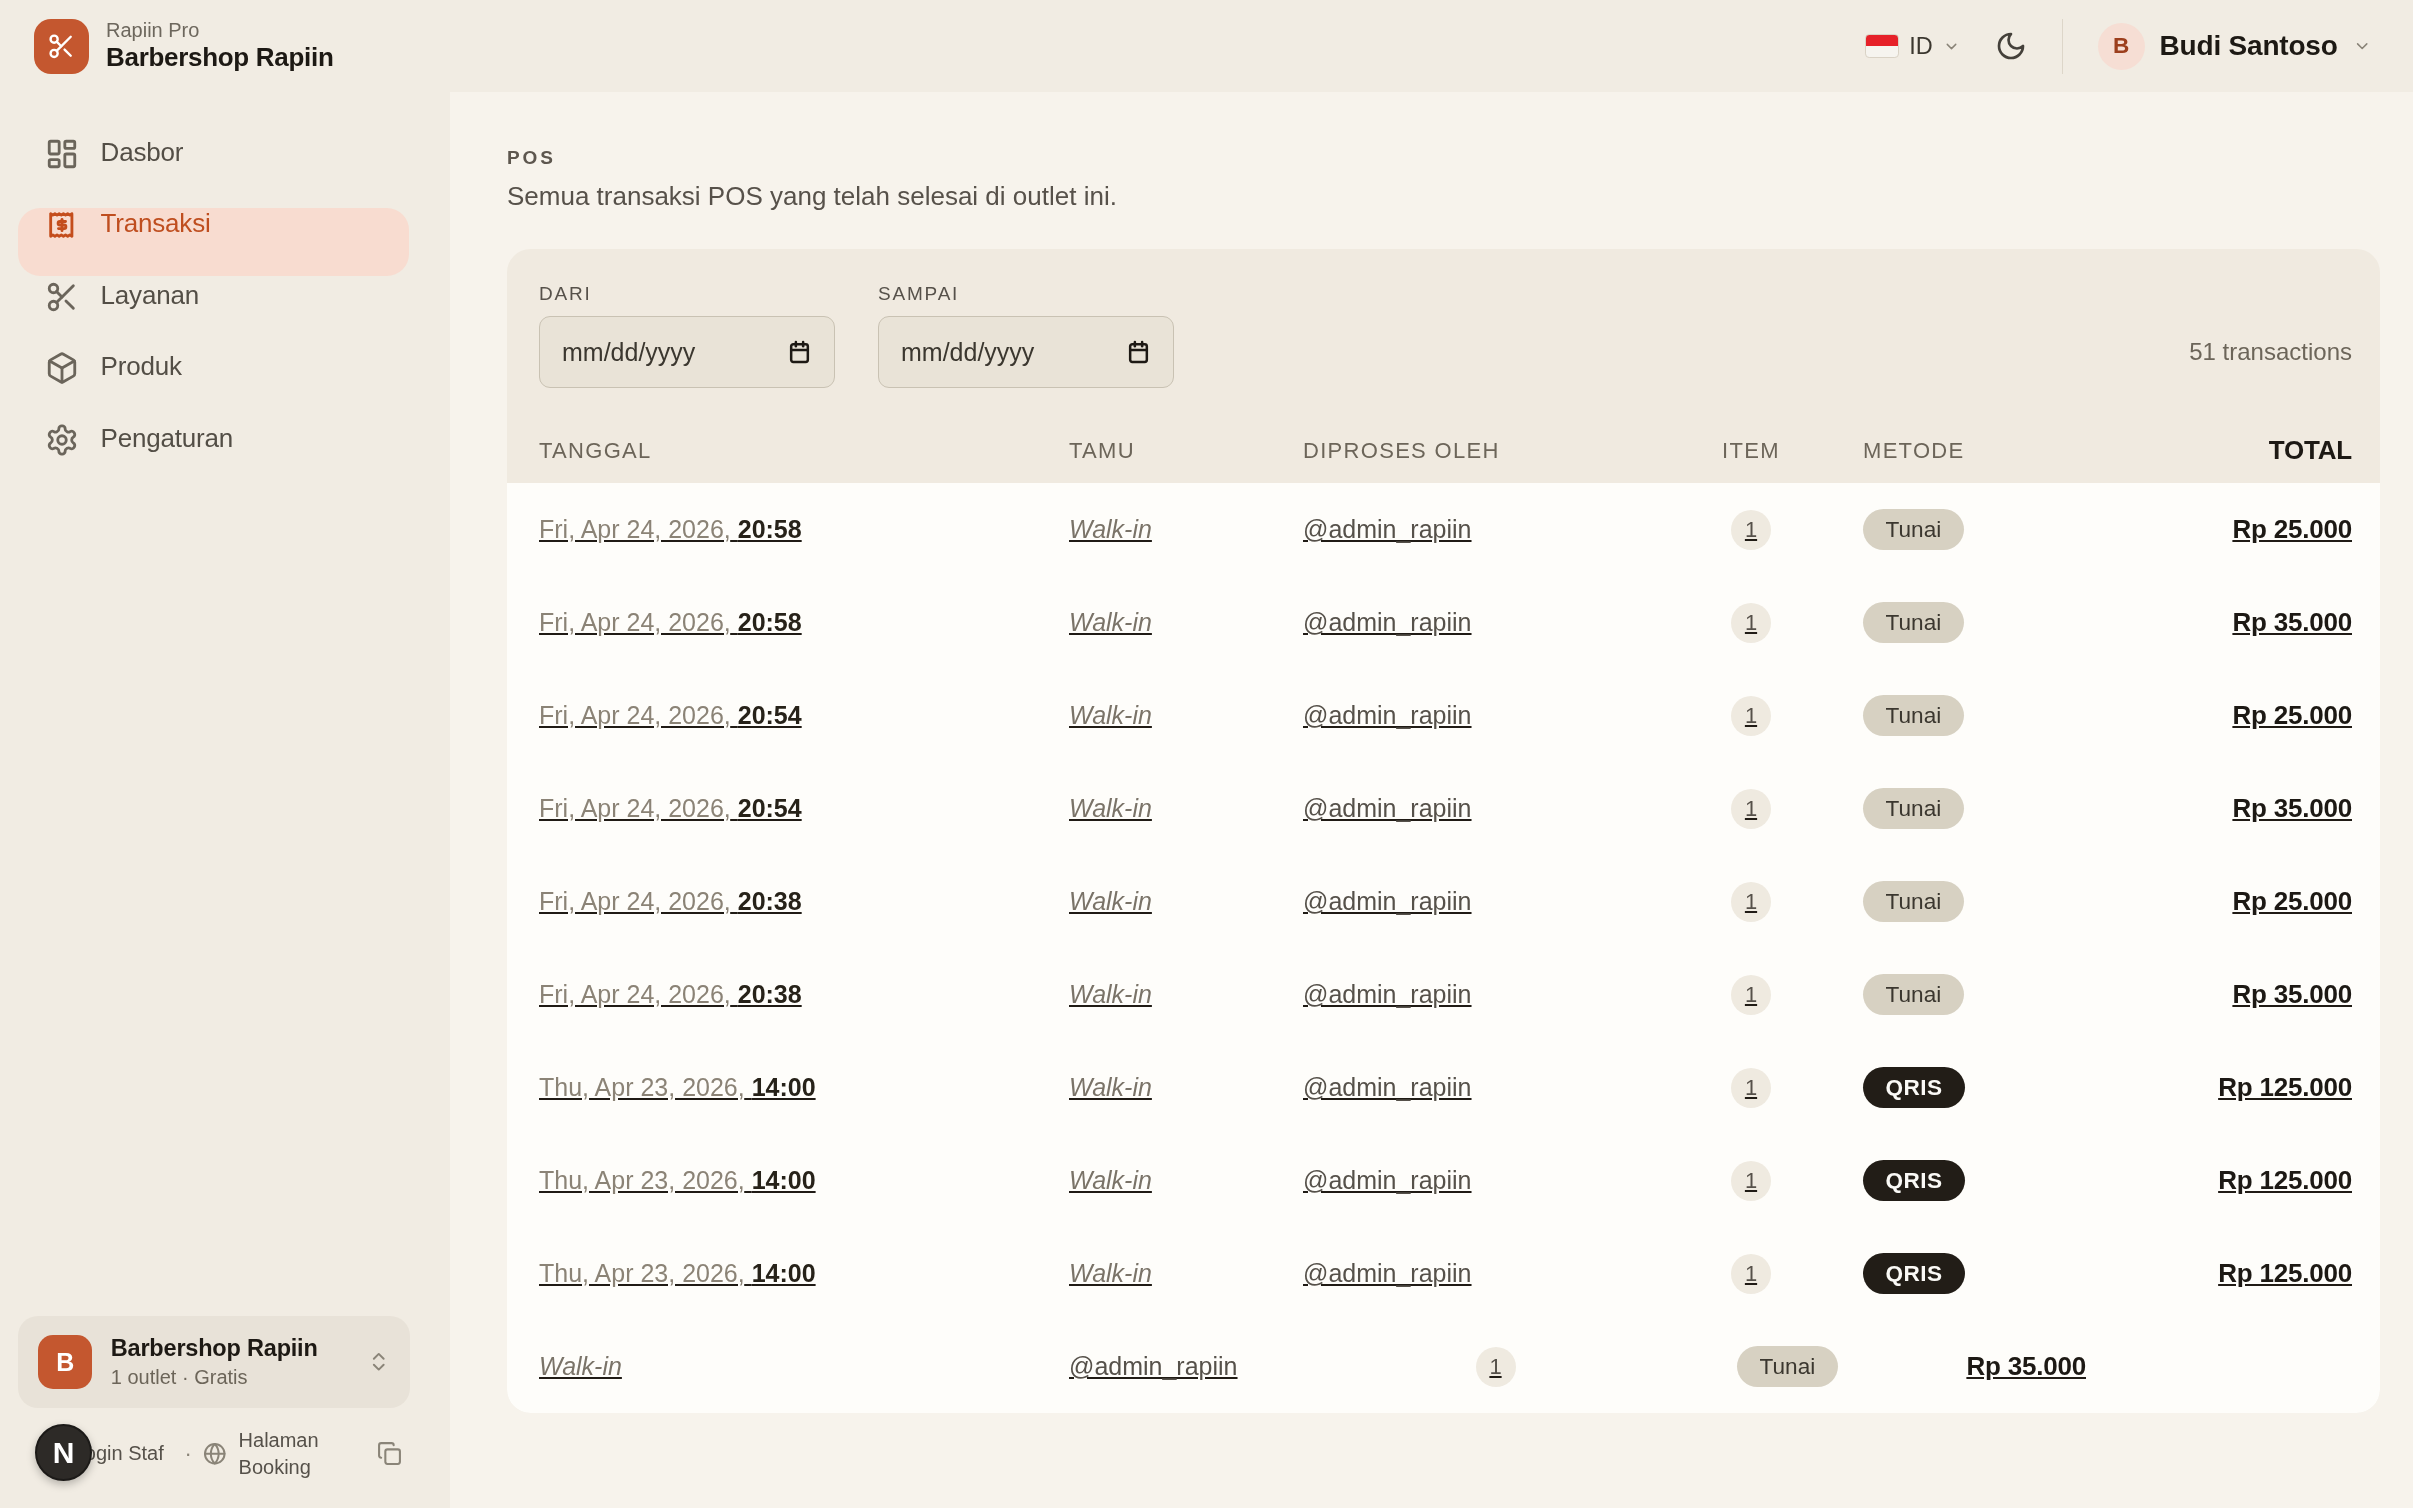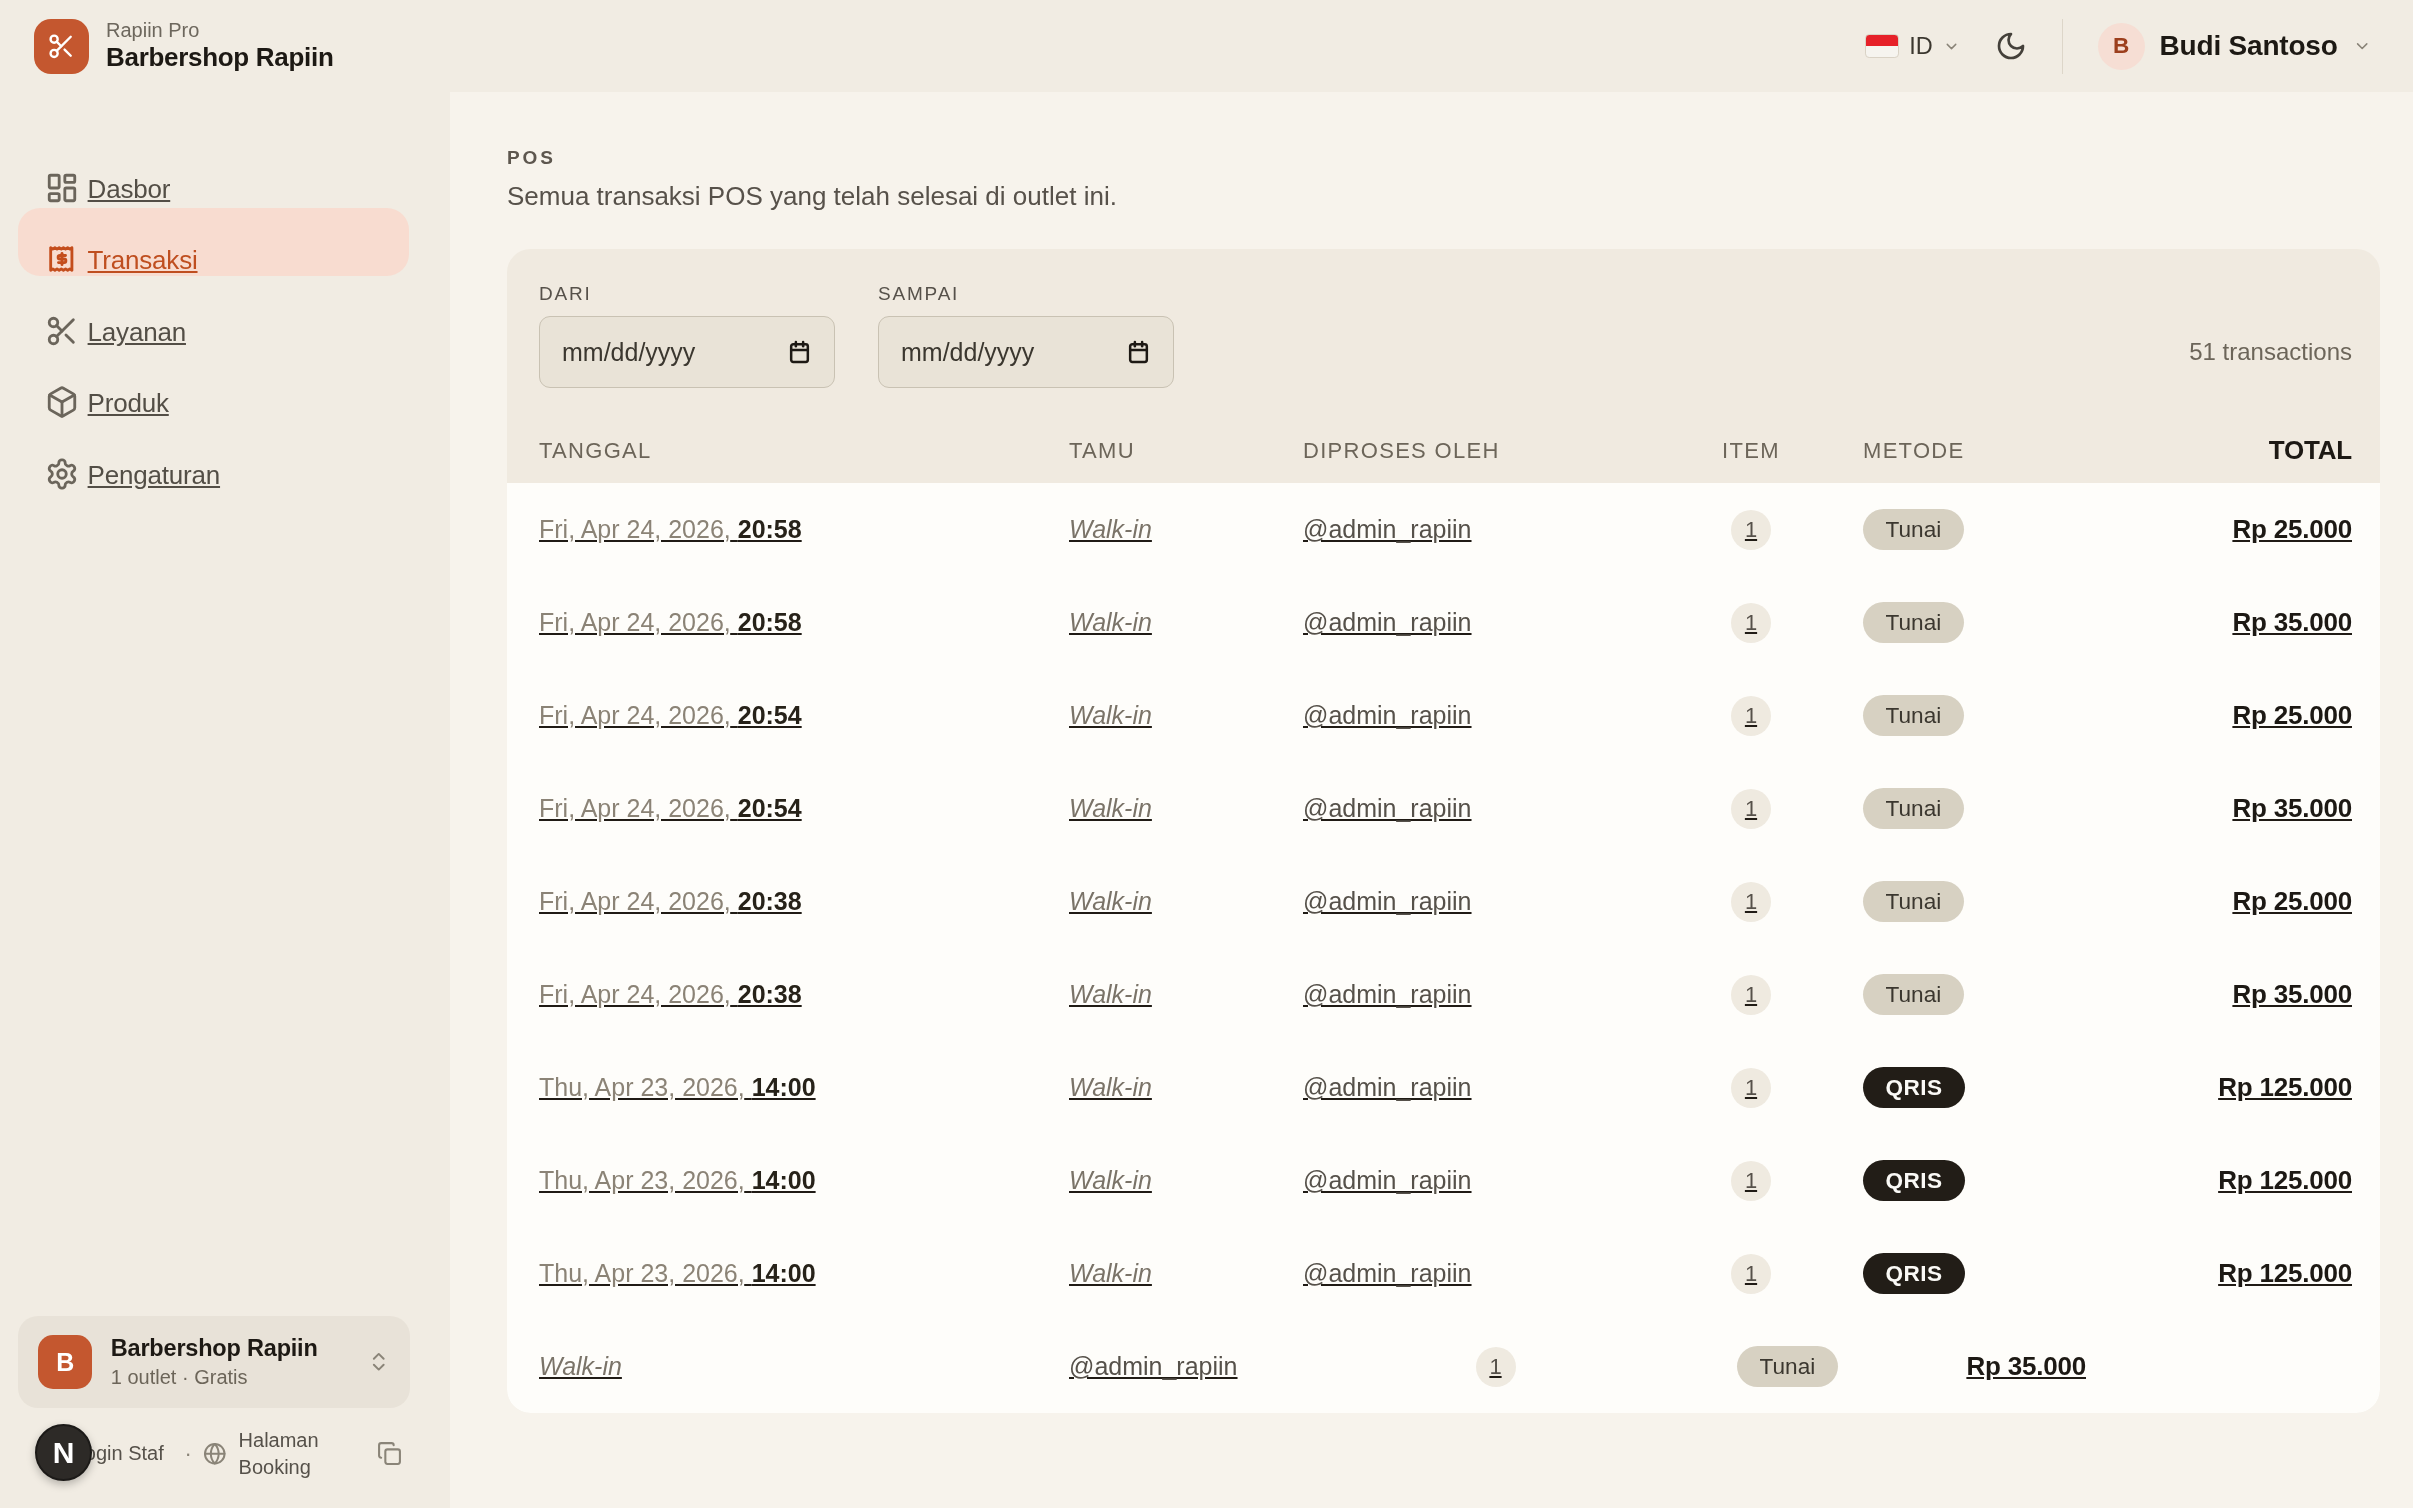--- a/index.html
+++ b/index.html
@@ -27,22 +27,22 @@
   .theme-btn { background:none; border:none; cursor:pointer; margin-left:35px; color:#44403a; }
   .vdiv { width:0.8px; height:55px; background:#ddd6c9; margin:0 35px; }
   .user-menu { display:flex; align-items:center; gap:15px; background:none; border:none; cursor:pointer; font-family:inherit; }
   .avatar { width:47px; height:47px; border-radius:50%; background:#f6ded4; color:#9c3f1d;
     font-size:22.6px; font-weight:700; display:flex; align-items:center; justify-content:center; }
   .uname { font-size:28px; font-weight:600; color:#1d1914; letter-spacing:-0.2px; }
 
   
   .sidebar { position:absolute; top:92px; left:0; width:427px; height:1416px; background:#f1ece3; }
   .nav { padding:45px 17.6px 0 17.6px; }
-  .nav-item { display:flex; align-items:flex-end; gap:9px; height:68px; padding:0 27px;
-    border-radius:22px; margin-bottom:3.4px; cursor:pointer; color:#534e46;text-decoration:underline; }
+  .nav-item { display:flex; align-items:flex-start; gap:22px; height:68px; padding:0 27px;
+    border-radius:22px; margin-bottom:3.4px; cursor:pointer; color:#534e46; }
   .nav-item .nicon { color:#6b655b; }
   .nav-item .nlabel { font-size:26px; font-weight:500; letter-spacing:-0.2px; }
   .nav-item.active { background:#f8dcd0; color:#bf4e1f; }
   .nav-item.active .nicon { color:#c44d1c; }
 
   .outlet-card { position:absolute; left:18.4px; bottom:100px; width:392px; height:92px;
     background:#e8e2d8; border-radius:20px; display:flex; align-items:center; padding:0 20px 0 20px; cursor:pointer; }
   .outlet-avatar { width:54px; height:54px; border-radius:15px; background:#c4572f; color:#fff;
     font-size:25px; font-weight:700; display:flex; align-items:center; justify-content:center; }
   .outlet-texts { margin-left:18.4px; }

